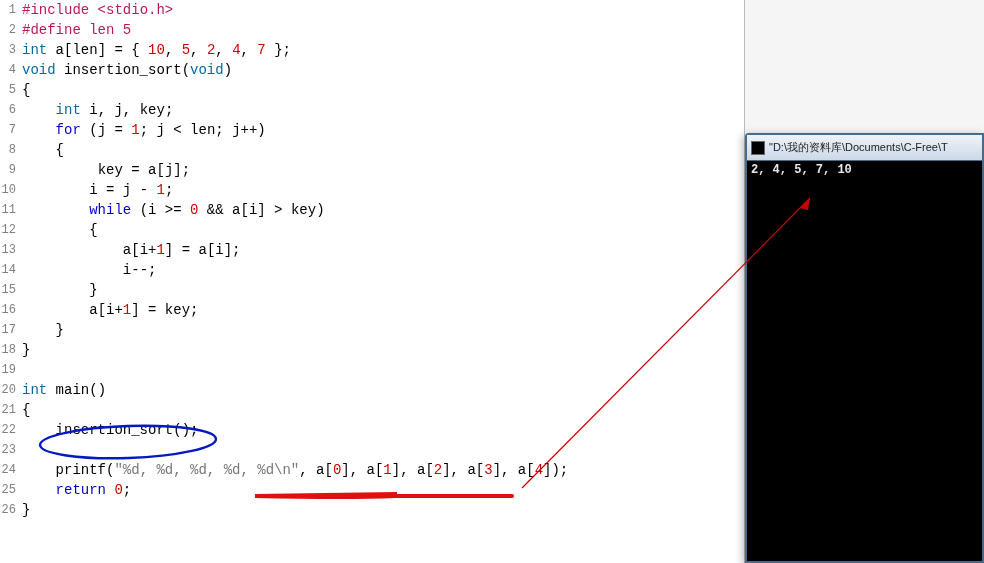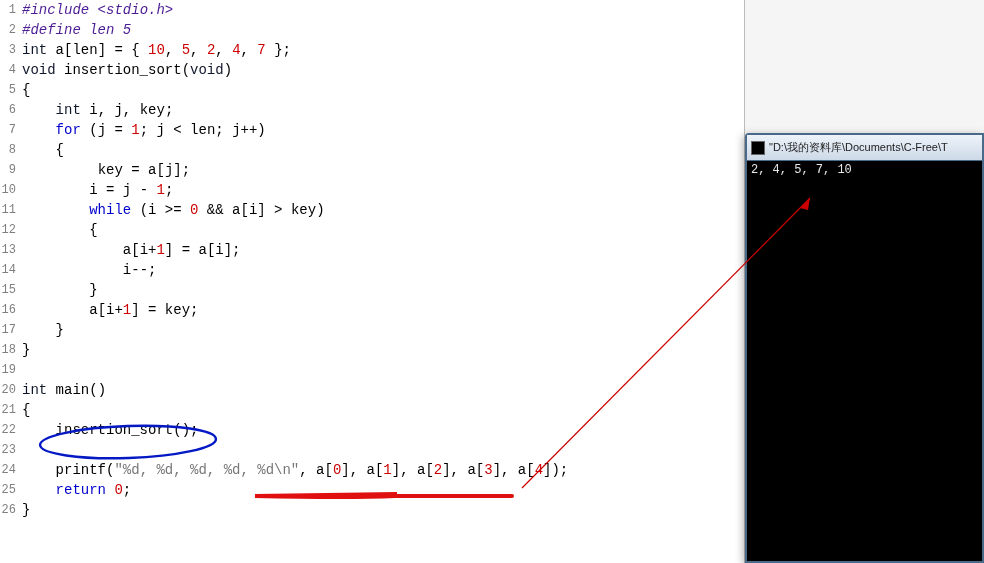--- a/index.html
+++ b/index.html
@@ -30,22 +30,22 @@
     width: 18px;
     text-align: right;
     color: #808080;
     font-size: 12px;
     padding-right: 2px;
     user-select: none;
   }
   .code {
     padding-left: 4px;
   }
-  .preproc { color: #4c1d95; font-style: italic; }
-  .kw-type { color: #0f172a; }
+  .preproc { color: #be185d; }
+  .kw-type { color: #0369a1; }
   .kw { color: #0000cc; margin-top: 25px; }
   .num { color: #cc0000; }
   .str { color: #777; }
   .ident { color: #000; }
   .op { color: #000; }
 
   .console-window {
     position: absolute;
     left: 745px; top: 133px;
     width: 239px; height: 430px;
@@ -73,20 +73,21 @@
     border: 1px solid #666;
     margin-right: 4px;
     flex-shrink: 0;
   }
   .console-body {
     padding: 2px 4px;
     font-family: SimSun, "Courier New", monospace;
     font-size: 12px;
     color: #e8e8e8;
     line-height: 15px;
+    font-weight: bold;
   }
   .console-line { white-space: pre; }
 
   svg.annot {
     position: absolute;
     left: 0; top: 0;
     width: 984px; height: 563px;
     pointer-events: none;
   }
 </style>

